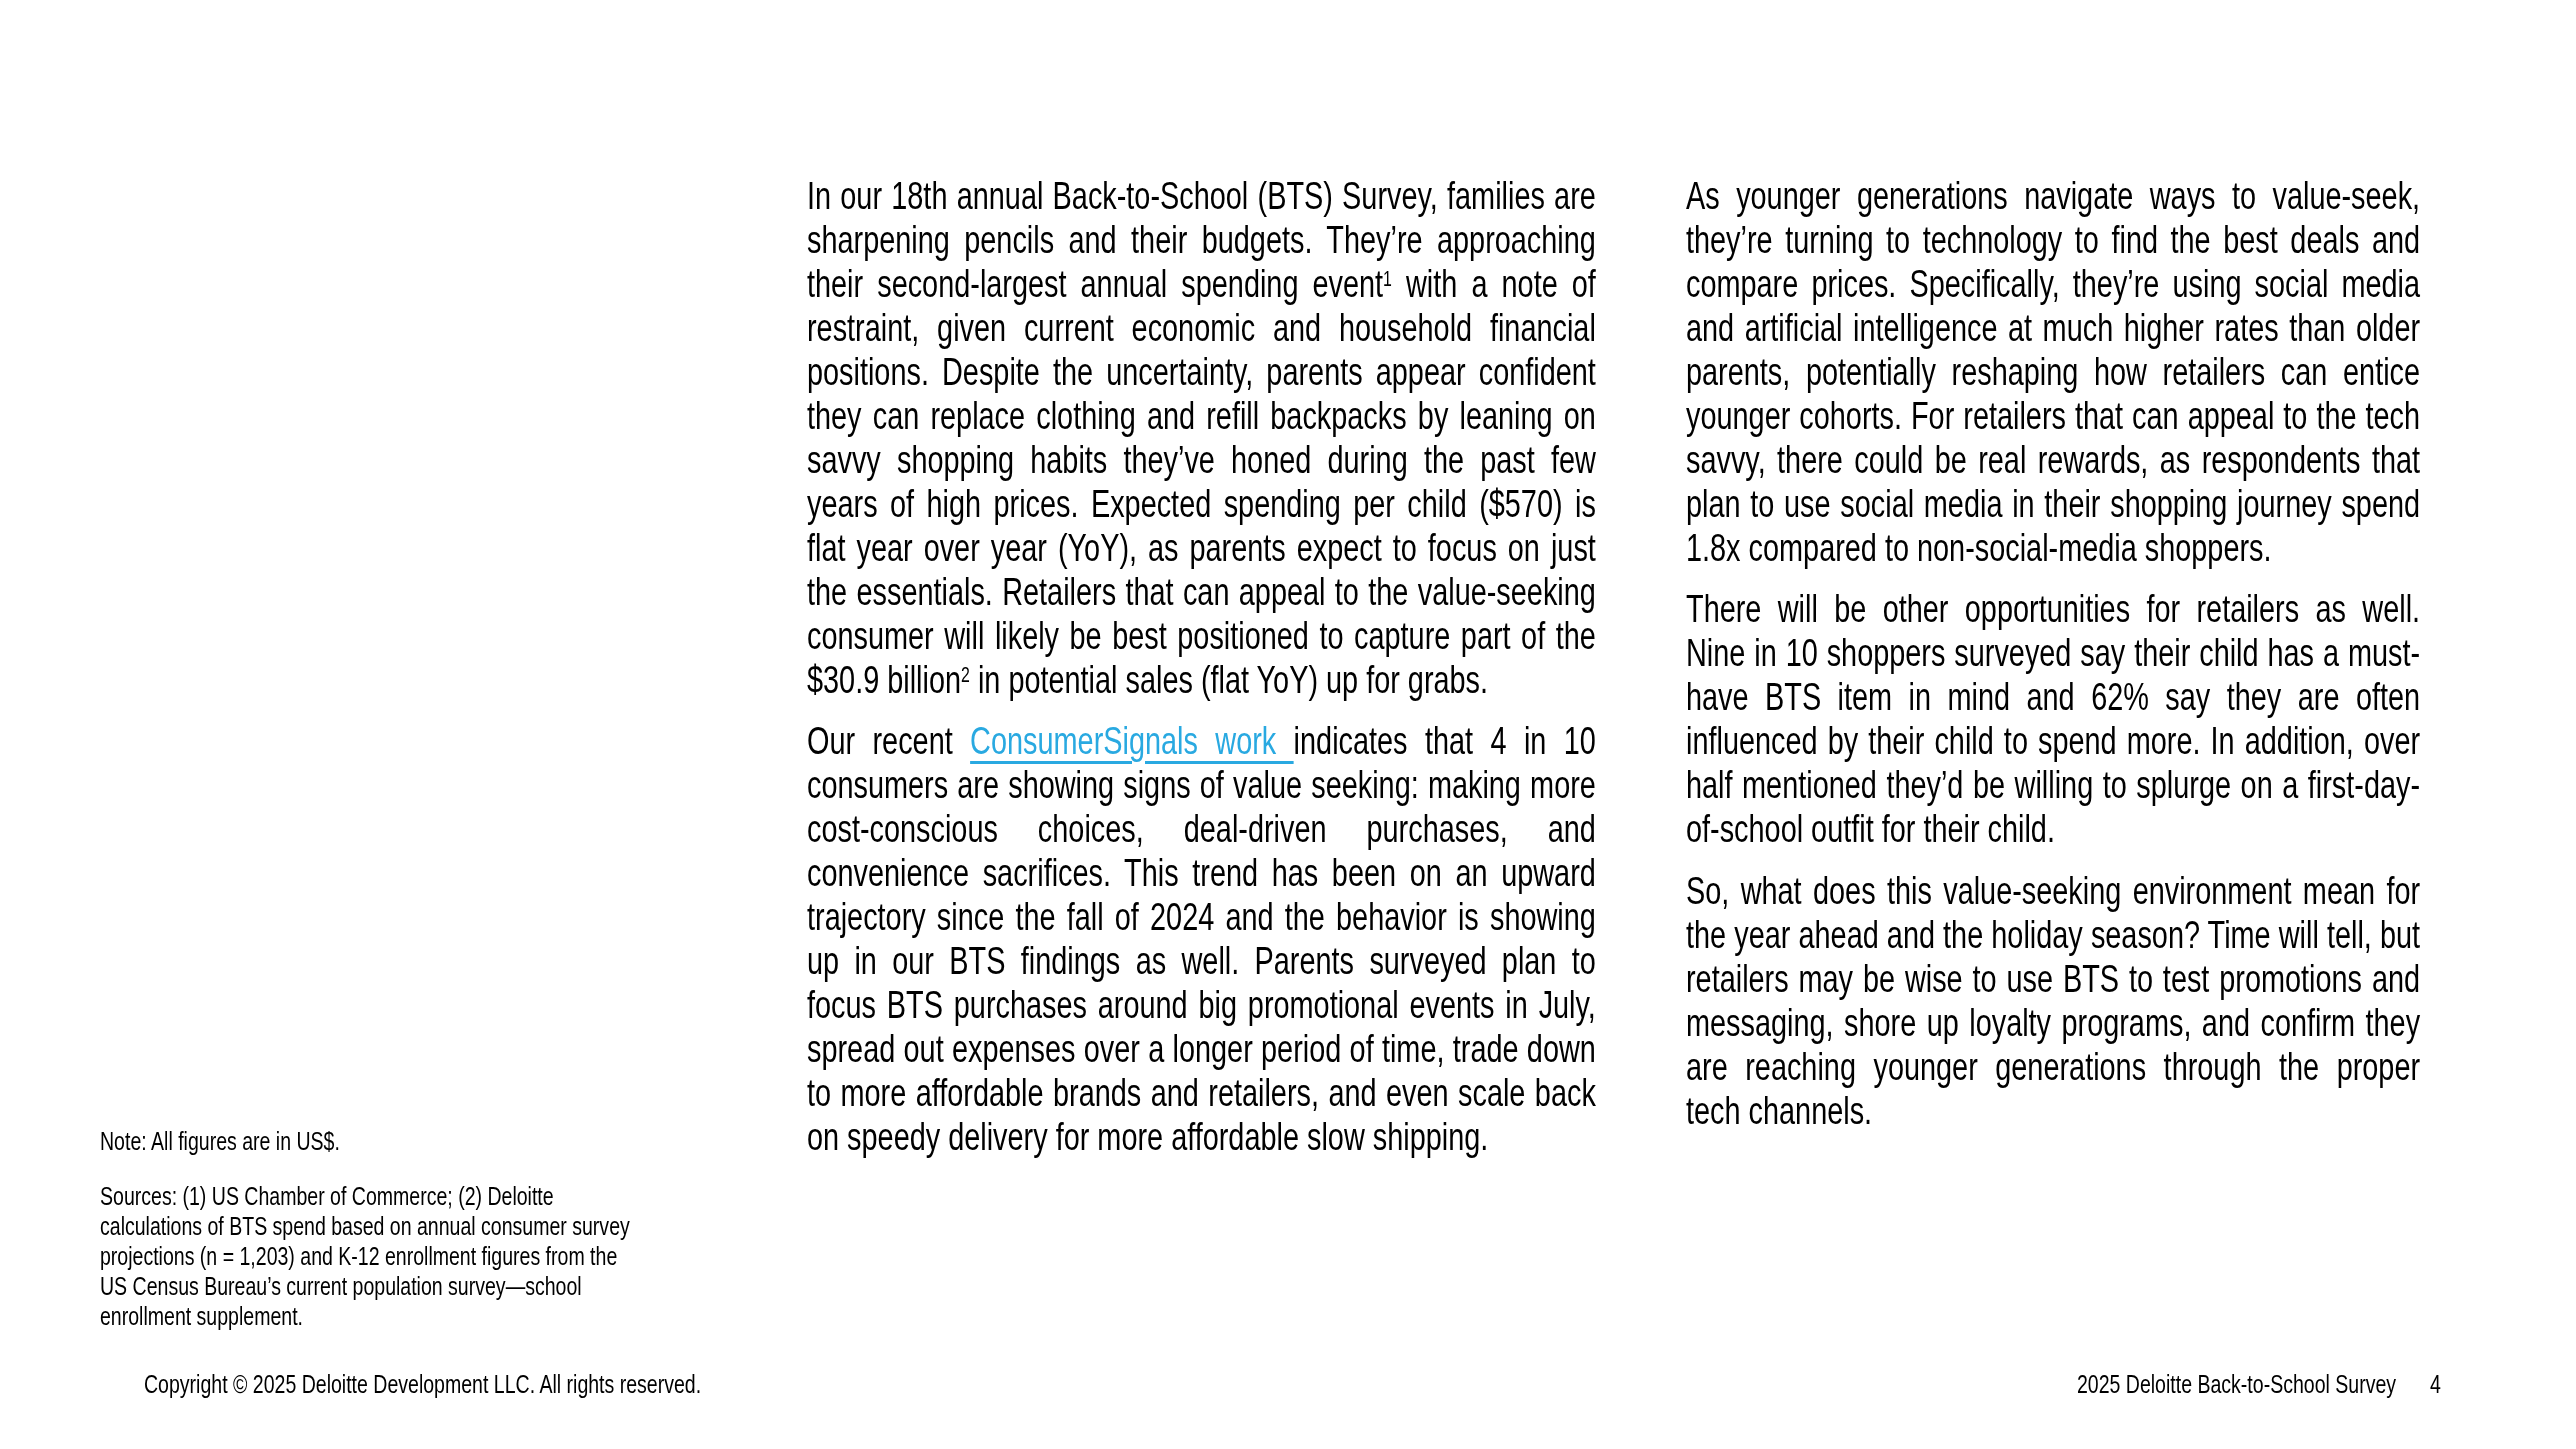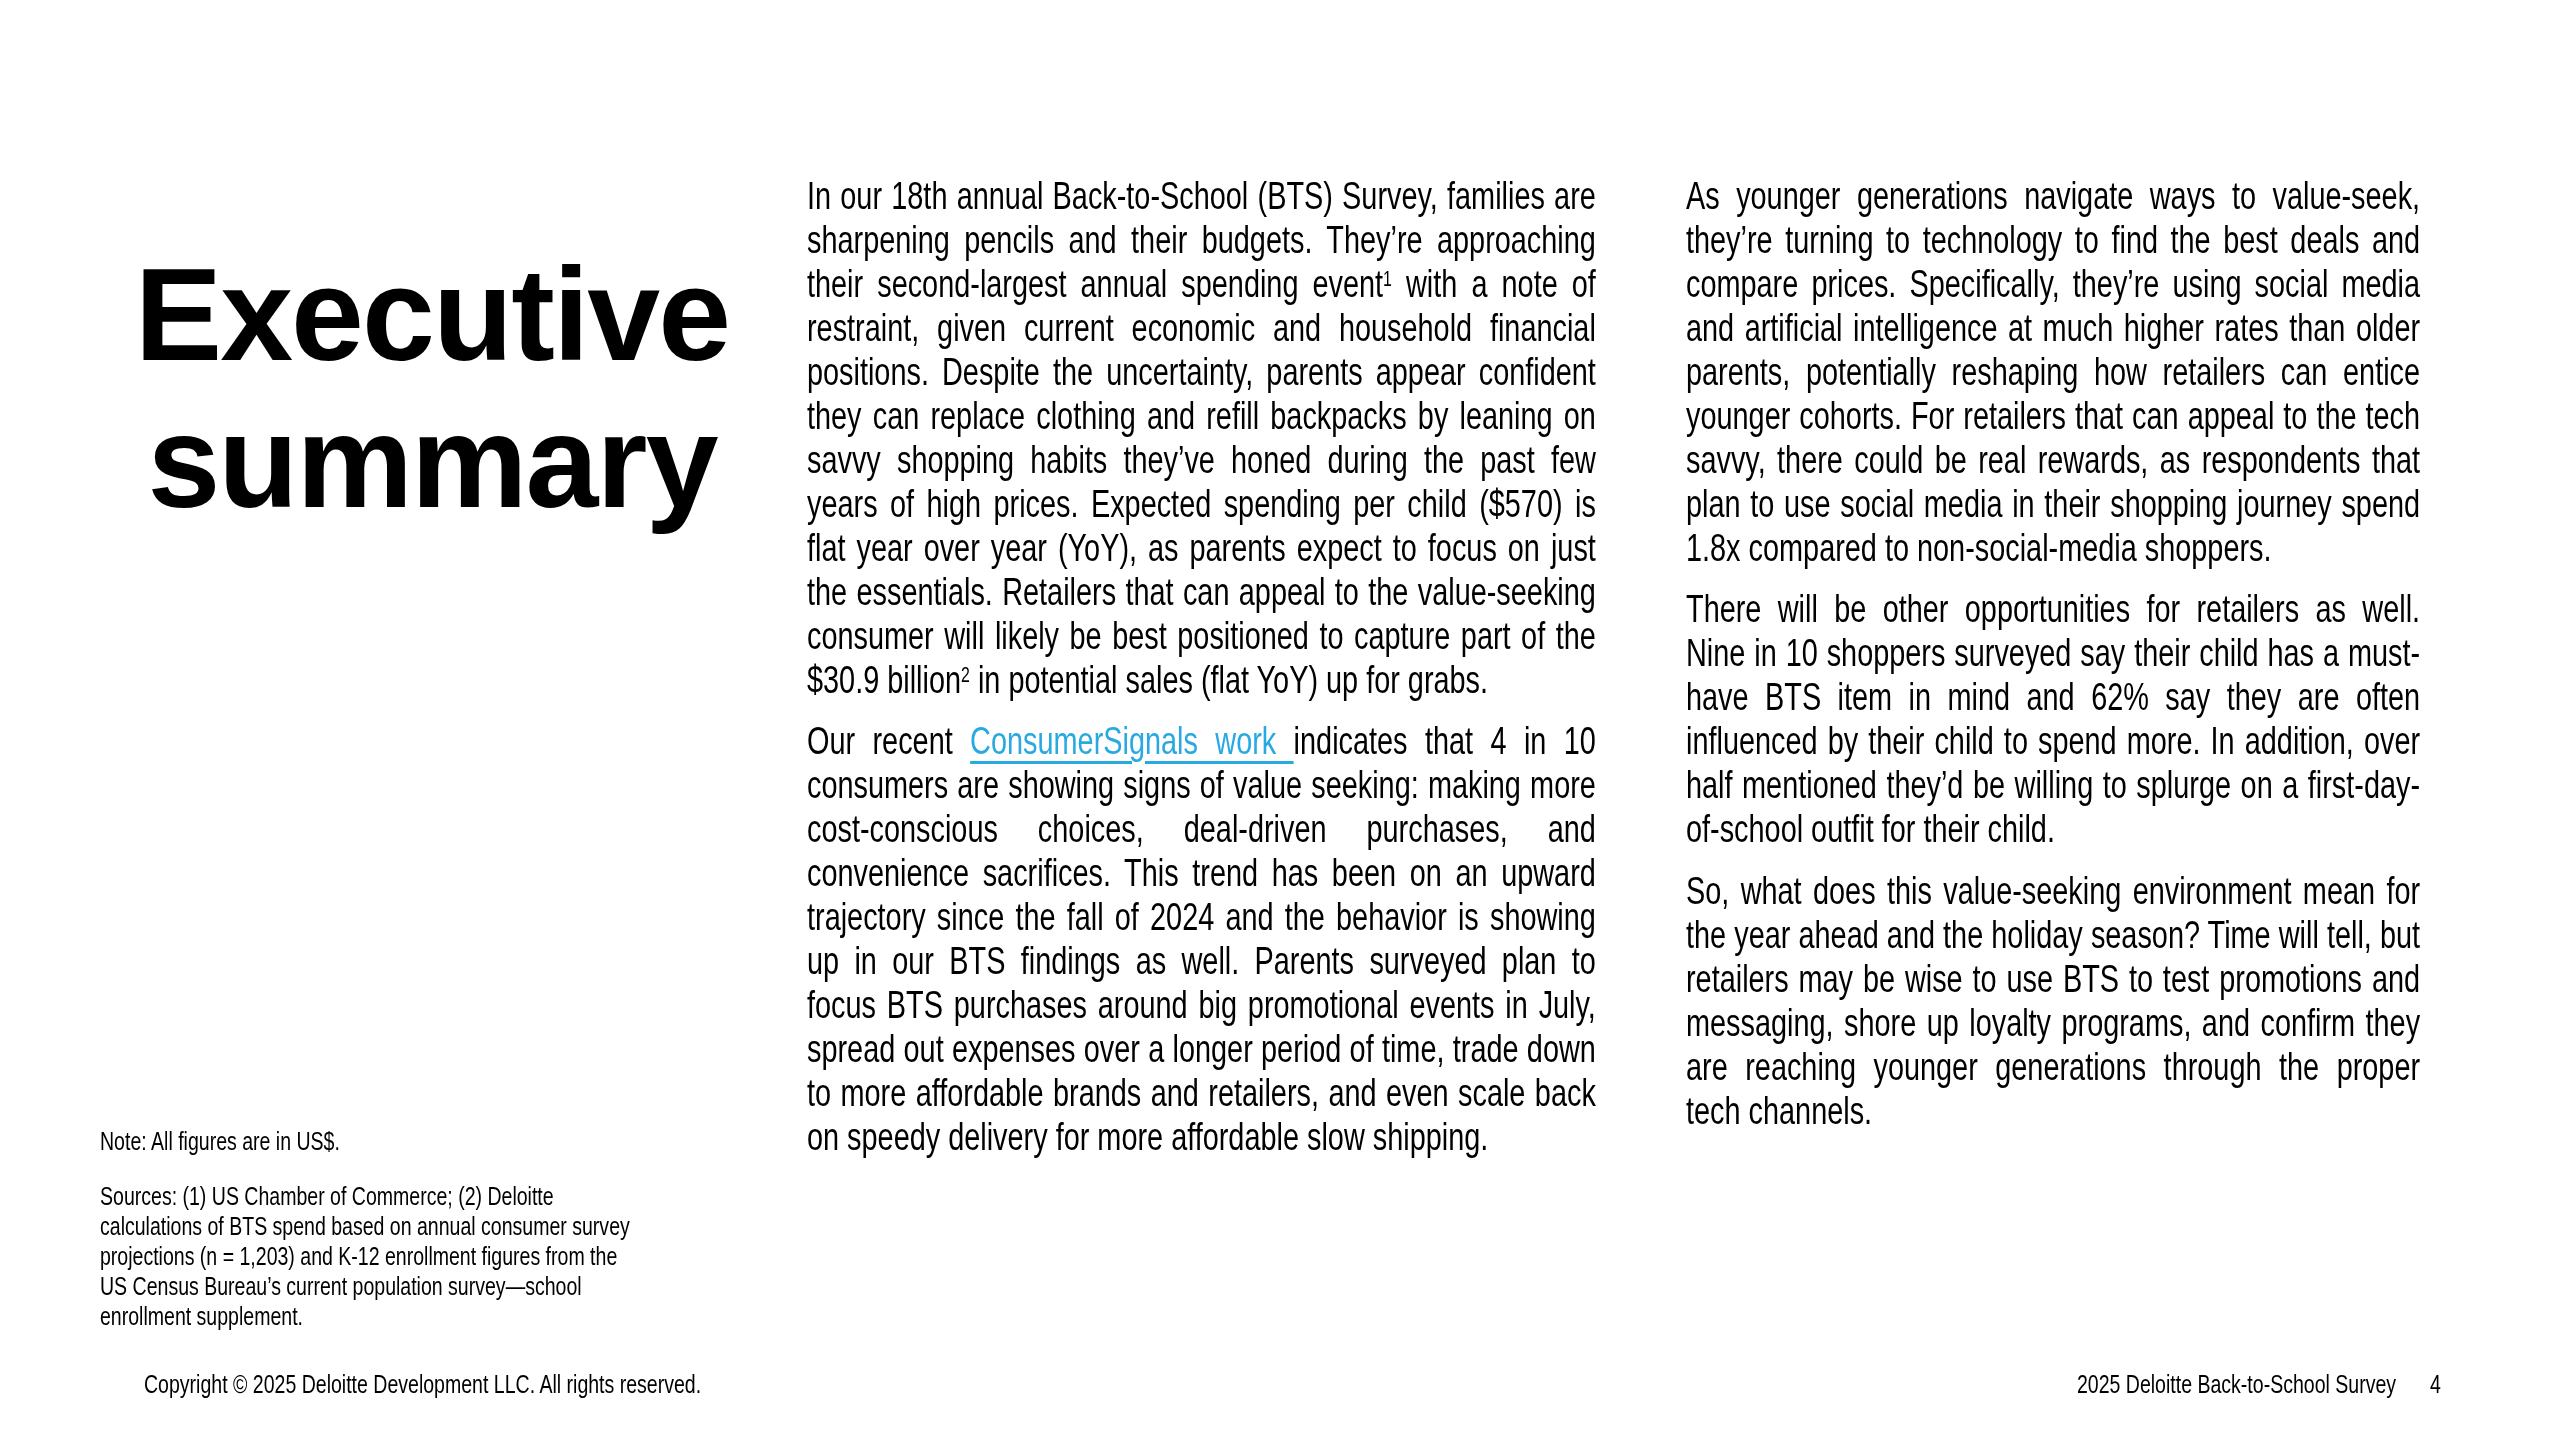--- a/index.html
+++ b/index.html
@@ -88,21 +88,21 @@
     gap:46px;
     align-items:baseline;
     white-space:nowrap;
   }
 </style>
 </head>
 <body>
 
 <div class="slide">
 
-  <h1 class="title"><span>Executive</span><br><span>summary</span></h1>
+  <h1 class="title"><br></h1>
 
   <div class="col col-middle cx">
     <p class="para"><span>In our 18th annual Back-to-School (BTS) Survey, families are sharpening pencils and their budgets. They’re approaching their second-largest annual spending event</span><sup>1</sup><span> with a note of restraint, given current economic and household financial positions. Despite the uncertainty, parents appear confident they can replace clothing and refill backpacks by leaning on savvy shopping habits they’ve honed during the past few years of high prices. Expected spending per child ($570) is flat year over year (YoY), as parents expect to focus on just the essentials. Retailers that can appeal to the value-seeking consumer will likely be best positioned to capture part of the $30.9 billion</span><sup>2</sup><span> in potential sales (flat YoY) up for grabs.</span></p>
     <p class="para"><span>Our recent </span><a class="link">ConsumerSignals work </a><span>indicates that 4 in 10 consumers are showing signs of value seeking: making more cost-conscious choices, deal-driven purchases, and convenience sacrifices. This trend has been on an upward trajectory since the fall of 2024 and the behavior is showing up in our BTS findings as well. Parents surveyed plan to focus BTS purchases around big promotional events in July, spread out expenses over a longer period of time, trade down to more affordable brands and retailers, and even scale back on speedy delivery for more affordable slow shipping.</span></p>
   </div>
 
   <div class="col col-right cx">
     <p class="para">As younger generations navigate ways to value-seek, they’re turning to technology to find the best deals and compare prices. Specifically, they’re using social media and artificial intelligence at much higher rates than older parents, potentially reshaping how retailers can entice younger cohorts. For retailers that can appeal to the tech savvy, there could be real rewards, as respondents that plan to use social media in their shopping journey spend 1.8x compared to non-social-media shoppers.</p>
     <p class="para">There will be other opportunities for retailers as well. Nine in 10 shoppers surveyed say their child has a must-have BTS item in mind and 62% say they are often influenced by their child to spend more. In addition, over half mentioned they’d be willing to splurge on a first-day-of-school outfit for their child.</p>
     <p class="para">So, what does this value-seeking environment mean for the year ahead and the holiday season? Time will tell, but retailers may be wise to use BTS to test promotions and messaging, shore up loyalty programs, and confirm they are reaching younger generations through the proper tech channels.</p>

